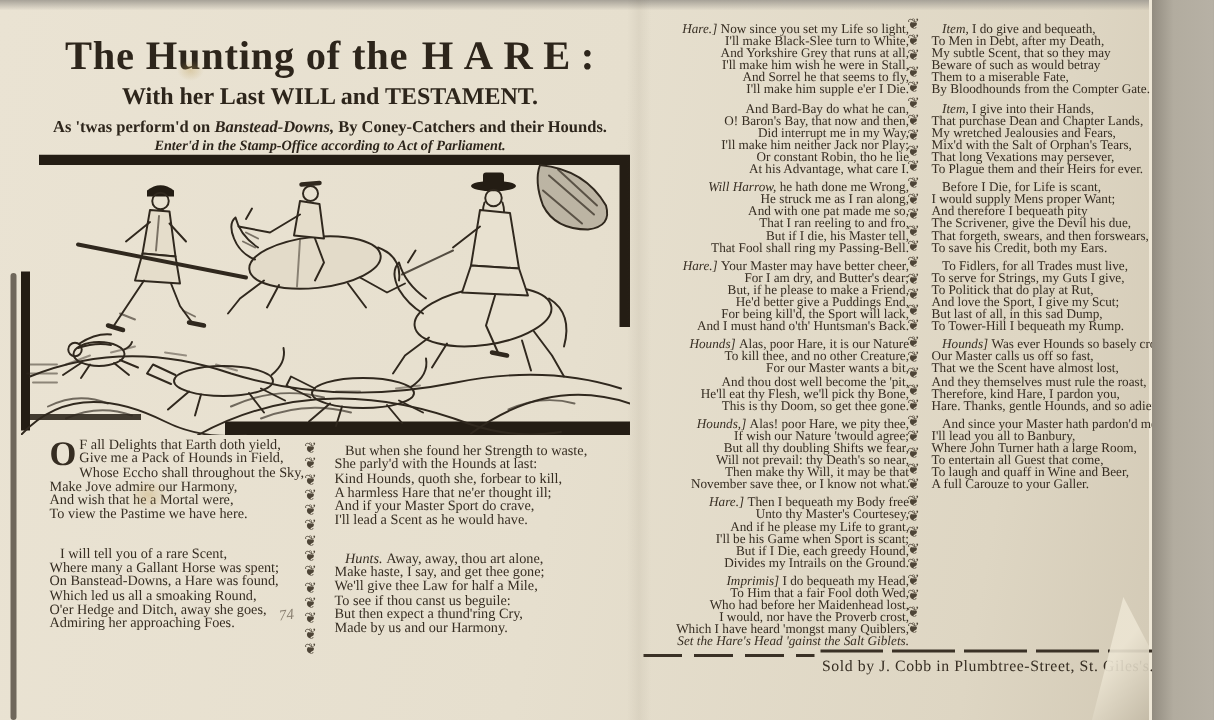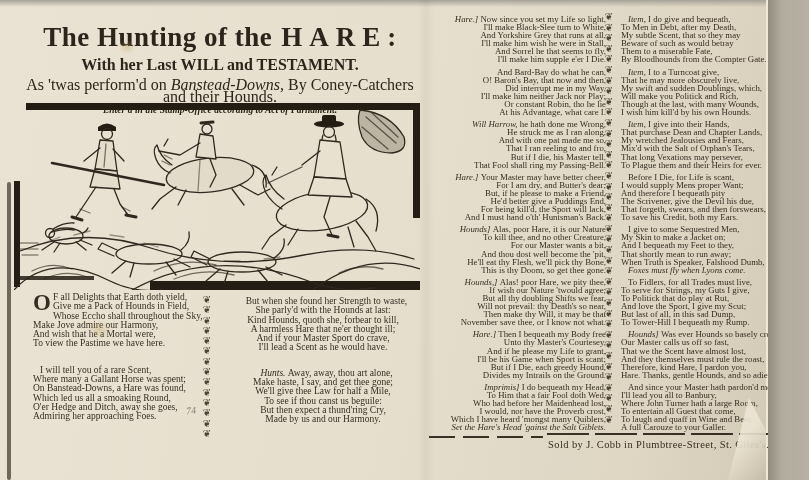--- a/index.html
+++ b/index.html
@@ -21,38 +21,38 @@
          background:linear-gradient(310deg,#c3baa6,#ece5d3 55%);
          clip-path:polygon(55% 0,100% 40%,100% 100%,0 100%);opacity:.9;}
   .stain{position:absolute;width:26px;height:20px;border-radius:50%;
          background:radial-gradient(rgba(190,160,90,.35),rgba(190,160,90,0) 70%);}
 
   
   .masthead{position:absolute;left:18px;top:22px;width:404px;text-align:center;color:#2d251b;}
   .t1{margin:0;font-size:27px;line-height:31px;font-weight:bold;letter-spacing:.5px;white-space:nowrap;}
   .t1 .hare{letter-spacing:7px;margin-left:9px;}
   .t2{margin:2px 0 0;font-size:16px;line-height:20px;font-weight:bold;text-align:center;}
-  .t3{margin:4px 0 0;font-size:16px;line-height:12px;font-weight:normal;}
+  .t3{margin:4px 0 0;font-size:11px;line-height:12px;font-weight:bold;}
   .t4{margin:2px 0 0;font-size:9.5px;line-height:11px;font-weight:bold;font-style:italic;}
 
   
   .woodcut{position:absolute;left:14px;top:103px;width:406px;height:187px;margin:0;}
   .woodcut svg{display:block;}
 
   
   .col{position:absolute;color:#362d22;}
   .stanza{margin:0;text-indent:7px;}
   .sl{font-style:italic;}
   .sb{white-space:pre-line;}
   .tail{display:block;font-style:italic;}
   .first{text-indent:0;}
   .dropcap{float:left;font-size:23px;line-height:18px;font-weight:bold;margin:1px 2px 0 0;}
   .col-a{left:33px;top:293px;width:170px;font-size:9.5px;line-height:9.3px;}
   .col-a .stanza{margin-bottom:17px;}
-  .col-b{left:223px;top:297px;width:200px;font-size:9.5px;line-height:9.3px;text-align:center;}
+  .col-b{left:223px;top:297px;width:200px;font-size:9.5px;line-height:9.3px;}
   .col-b .stanza{margin-bottom:16px;}
   .col-c{left:432px;top:15px;width:174px;font-size:8.8px;line-height:8.1px;}
   .col-c .stanza{margin-bottom:4px;text-align:right;}
   .col-d{left:621px;top:15px;width:184px;font-size:8.8px;line-height:8.1px;}
   .col-d .stanza{margin-bottom:4px;}
 
   
   .orn{position:absolute;width:16px;text-align:center;color:#4e4537;white-space:pre-line;}
   .orn-a{left:199px;top:295px;font-size:10px;line-height:10.3px;}
   .orn-b{left:601px;top:12px;font-size:10px;line-height:10.6px;}
@@ -318,43 +318,32 @@
 ❦
 ❦</div>
 
     <section class="col col-d">
       <p class="stanza"><i class="sl">Item, </i><span class="sb">I do give and bequeath,
 To Men in Debt, after my Death,
 My subtle Scent, that so they may
 Beware of such as would betray
 Them to a miserable Fate,
 By Bloodhounds from the Compter Gate.</span></p>
-      <p class="stanza"><i class="sl">Item, </i><span class="sb">I to a Turncoat give,
-That he may more obscurely live,
-My swift and sudden Doublings, which,
-Will make you Politick and Rich,
-Though at the last, with many Wounds,
-I wish him kill'd by his own Hounds.</span></p>
       <p class="stanza"><i class="sl">Item, </i><span class="sb">I give into their Hands,
 That purchase Dean and Chapter Lands,
 My wretched Jealousies and Fears,
 Mix'd with the Salt of Orphan's Tears,
 That long Vexations may persever,
 To Plague them and their Heirs for ever.</span></p>
       <p class="stanza"><i class="sl"></i><span class="sb">Before I Die, for Life is scant,
 I would supply Mens proper Want;
 And therefore I bequeath pity
 The Scrivener, give the Devil his due,
 That forgeth, swears, and then forswears,
 To save his Credit, both my Ears.</span></p>
-      <p class="stanza"><i class="sl"></i><span class="sb">I give to some Sequestred Men,
-My Skin to make a Jacket on;
-And I bequeath my Feet to they,
-That shortly mean to run away;
-When Truth is Speaker, Falshood Dumb,</span><span class="tail">Foxes must fly when Lyons come.</span></p>
       <p class="stanza"><i class="sl"></i><span class="sb">To Fidlers, for all Trades must live,
 To serve for Strings, my Guts I give,
 To Politick that do play at Rut,
 And love the Sport, I give my Scut;
 But last of all, in this sad Dump,
 To Tower-Hill I bequeath my Rump.</span></p>
       <p class="stanza"><i class="sl">Hounds] </i><span class="sb">Was ever Hounds so basely crost,
 Our Master calls us off so fast,
 That we the Scent have almost lost,
 And they themselves must rule the roast,

